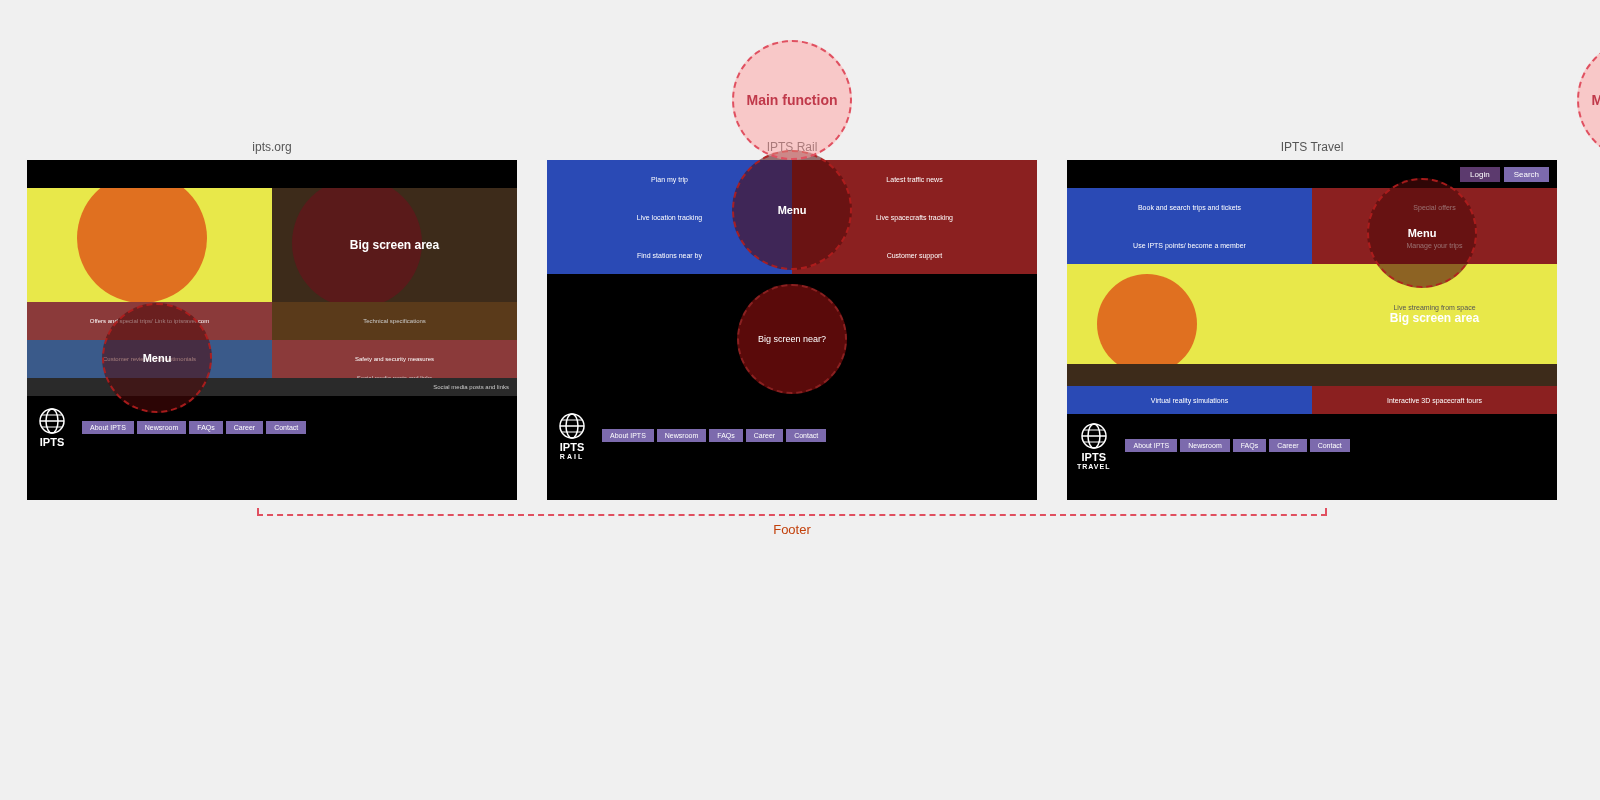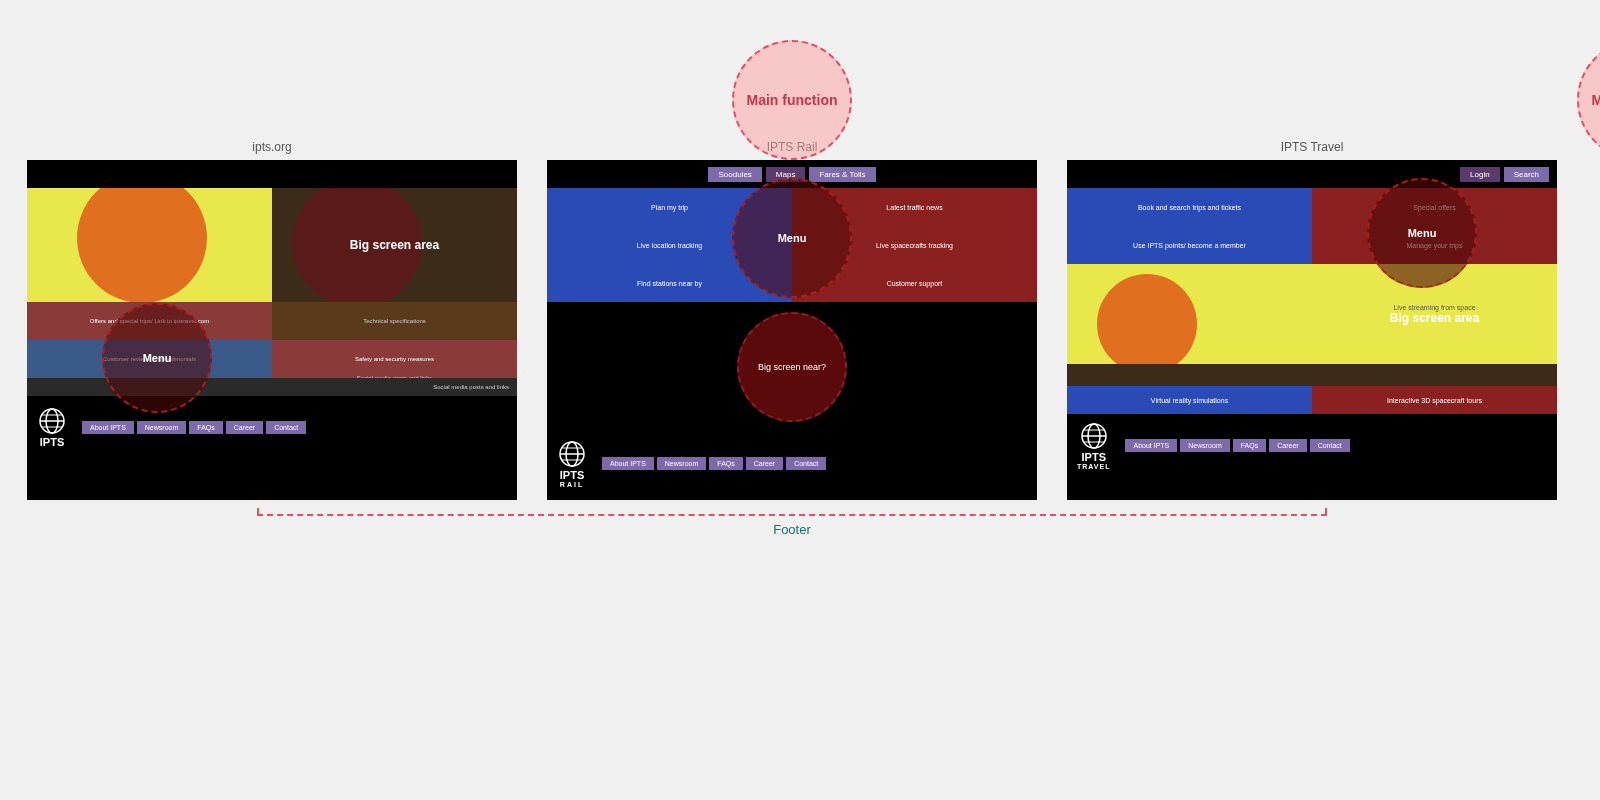--- a/index.html
+++ b/index.html
@@ -195,25 +195,20 @@
               <button class="footer-link-btn">Contact</button>
             </div>
           </div>
         </div>
       </div>
 
       <div class="site-container">
         <div class="site-label">IPTS Rail</div>
         <div class="wireframe" style="width:490px; height:340px; position:relative;">
 
-          <div style="background:#000; height:28px; display:flex; align-items:center; justify-content:center; gap:4px;">
-            <button class="nav-btn">Soodules</button>
-            <button class="nav-btn-dark">Maps</button>
-            <button class="nav-btn">Fares &amp; Tolls</button>
-          </div>
 
           <div style="position:relative;">
 
             <div style="display:flex; height:38px;">
               <div style="flex:1; background:#2a4ab5; display:flex; align-items:center; justify-content:center;">
                 <span style="font-size:7px; color:#fff;">Plan my trip</span>
               </div>
               <div style="flex:1; background:#8b2020; display:flex; align-items:center; justify-content:center;">
                 <span style="font-size:7px; color:#fff;">Latest traffic news</span>
               </div>
@@ -386,18 +381,18 @@
         width:100%;
         height:2px;
         border-top: 2px dashed #e05060;
         position:relative;
       ">
 
         <div style="position:absolute; left:0; top:-8px; height:8px; border-left:2px dashed #e05060;"></div>
 
         <div style="position:absolute; right:0; top:-8px; height:8px; border-right:2px dashed #e05060;"></div>
       </div>
-      <div style="font-size:13px; color:#0f766e; margin-top:6px;">Footer</div>
+      <div style="font-size:13px; color:#c2410c; margin-top:6px;">Footer</div>
     </div>
 
   </div>
 
 </div>
 
 </body></html>

